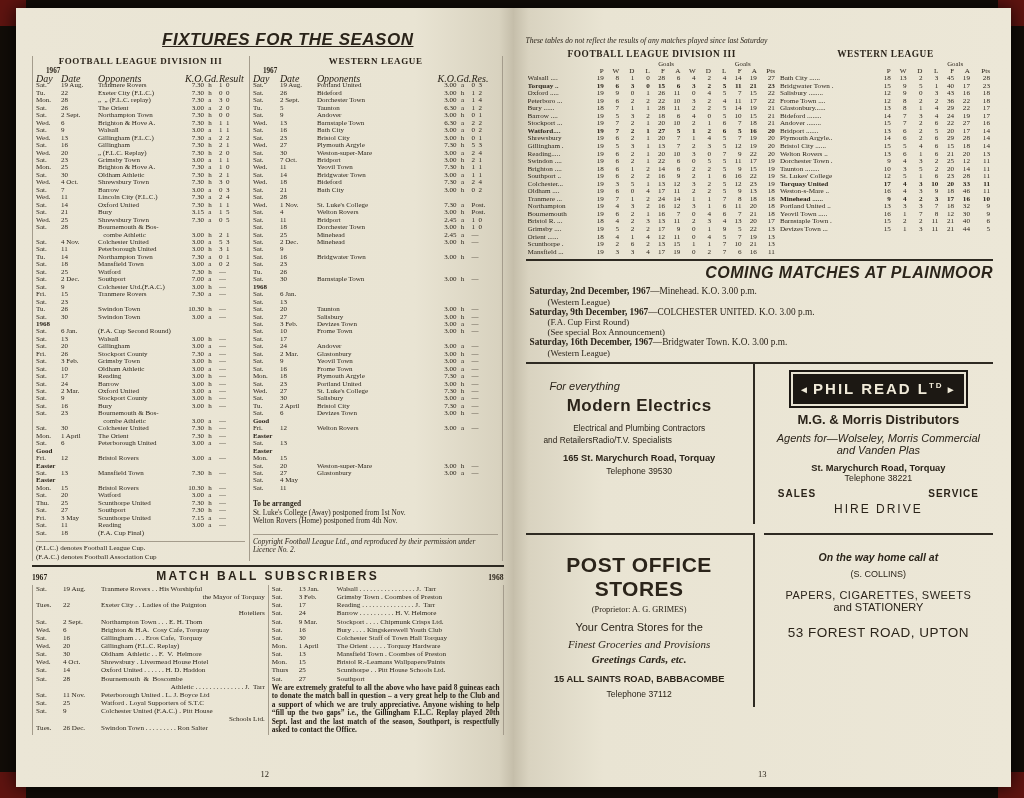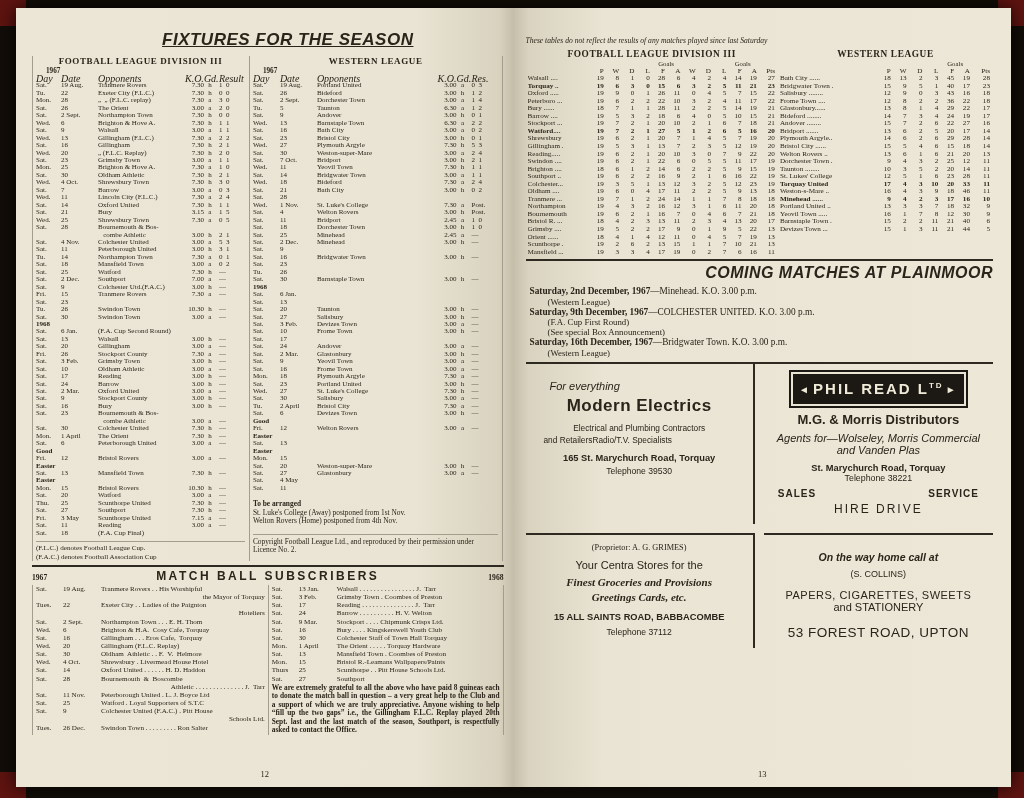--- a/index.html
+++ b/index.html
@@ -24,21 +24,21 @@
   .fx-col2 .fx-hdr, .fx-col2 .fx-row { grid-template-columns:27px 37px 1fr 30px 12px 30px; }
   .fx-hdr { font-style:italic; font-size:10px; }
   .c-ko,.h-ko { text-align:right; }
   .c-gd,.h-gd { text-align:center; }
   .c-res,.h-res { text-align:left; padding-left:3px; }
   .c-opp { overflow:hidden; }
   .fx-label { font-size:7px; line-height:7.45px; font-weight:bold; }
   .fx-notes { font-size:7.1px; line-height:8.4px; margin-top:4px; border-top:1px solid #a49c8c; padding-top:2px; }
   .tba { margin-top:8px; font-size:7.4px; line-height:8.4px; }
   .tba-title { font-weight:bold; }
-  .copyright { margin-top:8px; border-top:1px solid #a49c8c; padding-top:3px; font-size:7.4px; line-height:8.4px; }
+  .copyright { margin-top:8px; border-top:1px solid #a49c8c; padding-top:3px; font-size:7.4px; line-height:8.4px;font-style:italic; }
 
   .subs { border-top:2px solid #2e2a22; margin-top:4px; padding-top:2px; }
   .subs-headrow { display:flex; align-items:baseline; }
   .subs-year { font-size:7.6px; font-weight:bold; width:60px; }
   .subs-year.right { text-align:right; }
   .subs-title { flex:1; text-align:center; font-family:"Liberation Sans", sans-serif; font-weight:bold; font-size:12px; letter-spacing:2.5px; }
   .subs-cols { display:flex; margin-top:2px; }
   .subs-col { width:50%; padding:0 3px; border-left:1px solid #a49c8c; }
   .subs-col:last-child { border-right:1px solid #a49c8c; }
   .sub-row { display:grid; grid-template-columns:27px 38px 1fr; font-size:7.1px; line-height:8.15px; white-space:pre; }
@@ -83,21 +83,21 @@
   .pr-arrow.l { left:4px; } .pr-arrow.r { right:4px; }
   .pr-name { font-weight:bold; font-size:13px; margin-bottom:5px; }
   .pr-agents { font-style:italic; font-size:11px; line-height:12.5px; margin-bottom:6px; }
   .pr-addr { font-weight:bold; font-size:9.3px; }
   .pr-tel { font-size:8.8px; margin-bottom:5px; }
   .pr-ss { display:flex; justify-content:space-between; font-weight:bold; font-size:10px; letter-spacing:1px; padding:0 4px; }
   .pr-hire { font-size:12px; letter-spacing:2px; margin-top:3px; }
   .po-title { font-weight:bold; font-size:21px; letter-spacing:.5px; font-stretch:condensed; margin:10px 0 4px 0; }
   .po-prop { font-family:"Liberation Serif", serif; font-size:8.3px; margin-bottom:7px; }
   .po-centra { font-size:11px; margin-bottom:5px; }
-  .po-finest { font-family:"Liberation Serif", serif; font-weight:bold; font-style:italic; font-size:11px; margin-bottom:3px; }
+  .po-finest { font-family:"Liberation Serif", serif; font-weight:normal; font-style:italic; font-size:11px; margin-bottom:3px; }
   .po-greet { font-family:"Liberation Serif", serif; font-weight:bold; font-style:italic; font-size:11px; margin-bottom:9px; }
   .po-addr { font-weight:bold; font-size:9.3px; margin-bottom:5px; }
   .po-tel { font-size:8.6px; }
   .sam-call { font-weight:bold; font-style:italic; font-size:10.5px; margin:8px 0 6px 0; }
   .sam-name { font-weight:bold; font-size:27px; letter-spacing:4px; }
   .sam-sub { font-size:9px; margin:3px 0 10px 0; }
   .sam-papers { font-size:11px; letter-spacing:.5px; }
   .sam-stat { font-size:11px; margin-bottom:12px; }
   .sam-addr { font-size:13.5px; letter-spacing:.5px; }
 </style>
@@ -297,21 +297,21 @@
             <div class="sub-row"><span class="d">Sat.</span><span class="dt">25</span><span class="t">Watford . Loyal Supporters of S.T.C</span></div>
             <div class="sub-row"><span class="d">Sat.</span><span class="dt">9</span><span class="t">Colchester United (F.A.C.) . Pitt House</span></div>
             <div class="sub-row"><span class="d"></span><span class="dt"></span><span class="t r">Schools Ltd.</span></div>
             <div class="sub-row"><span class="d">Tues.</span><span class="dt">26 Dec.</span><span class="t">Swindon Town . . . . . . . . . Ron Salter</span></div>
           </div>
         <div class="subs-col">
           <div id="subs-right">
               <div class="sub-row"><span class="d">Sat.</span><span class="dt">13 Jan.</span><span class="t">Walsall . . . . . . . . . . . . . . . . J.  Tarr</span></div>
               <div class="sub-row"><span class="d">Sat.</span><span class="dt">3 Feb.</span><span class="t">Grimsby Town . Coombes of Preston</span></div>
               <div class="sub-row"><span class="d">Sat.</span><span class="dt">17</span><span class="t">Reading . . . . . . . . . . . . . . . J.  Tarr</span></div>
-              <div class="sub-row"><span class="d">Sat.</span><span class="dt">24</span><span class="t">Barrow . . . . . . . . . . H. V. Welton</span></div>
+              <div class="sub-row"><span class="d">Sat.</span><span class="dt">24</span><span class="t">Barrow . . . . . . . . . . H. V. Helmore</span></div>
               <div class="sub-row"><span class="d">Sat.</span><span class="dt">9 Mar.</span><span class="t">Stockport . . . . Chipmunk Crisps Ltd.</span></div>
               <div class="sub-row"><span class="d">Sat.</span><span class="dt">16</span><span class="t">Bury . . . . Kingskerswell Youth Club</span></div>
               <div class="sub-row"><span class="d">Sat.</span><span class="dt">30</span><span class="t">Colchester Staff of Town Hall Torquay</span></div>
               <div class="sub-row"><span class="d">Mon.</span><span class="dt">1 April</span><span class="t">The Orient . . . . . Torquay Hardware</span></div>
               <div class="sub-row"><span class="d">Sat.</span><span class="dt">13</span><span class="t">Mansfield Town . Coombes of Preston</span></div>
               <div class="sub-row"><span class="d">Mon.</span><span class="dt">15</span><span class="t">Bristol R.-Leamans Wallpapers/Paints</span></div>
               <div class="sub-row"><span class="d">Thurs</span><span class="dt">25</span><span class="t">Scunthorpe . . Pitt House Schools Ltd.</span></div>
               <div class="sub-row"><span class="d">Sat.</span><span class="dt">27</span><span class="t">Southport</span></div>
             </div>
           <div class="gratitude">We are extremely grateful to all the above who have paid 8 guineas each to donate the match ball in question – a very great help to the Club and a support of which we are truly appreciative. Anyone wishing to help “fill up the two gaps” i.e., the Gillingham F.L.C. Replay played 20th Sept. last and the last match of the season, Southport, is respectfully asked to contact the Office.</div>
@@ -972,20 +972,21 @@
         <div class="pr-addr">St. Marychurch Road, Torquay</div>
         <div class="pr-tel">Telephone 38221</div>
         <div class="pr-ss">
           <span>SALES</span>
           <span>SERVICE</span>
         </div>
         <div class="pr-hire">HIRE DRIVE</div>
       </div>
 
       <div class="ad ad-left ad-bot">
+        <div class="po-title">POST OFFICE STORES</div>
         <div class="po-prop">(Proprietor: A. G. GRIMES)</div>
         <div class="po-centra">Your Centra Stores for the</div>
         <div class="po-finest">Finest Groceries and Provisions</div>
         <div class="po-greet">Greetings Cards, etc.</div>
         <div class="po-addr">15 ALL SAINTS ROAD, BABBACOMBE</div>
         <div class="po-tel">Telephone 37112</div>
       </div>
 
       <div class="ad ad-bot">
         <div class="sam-call">On the way home call at</div>

